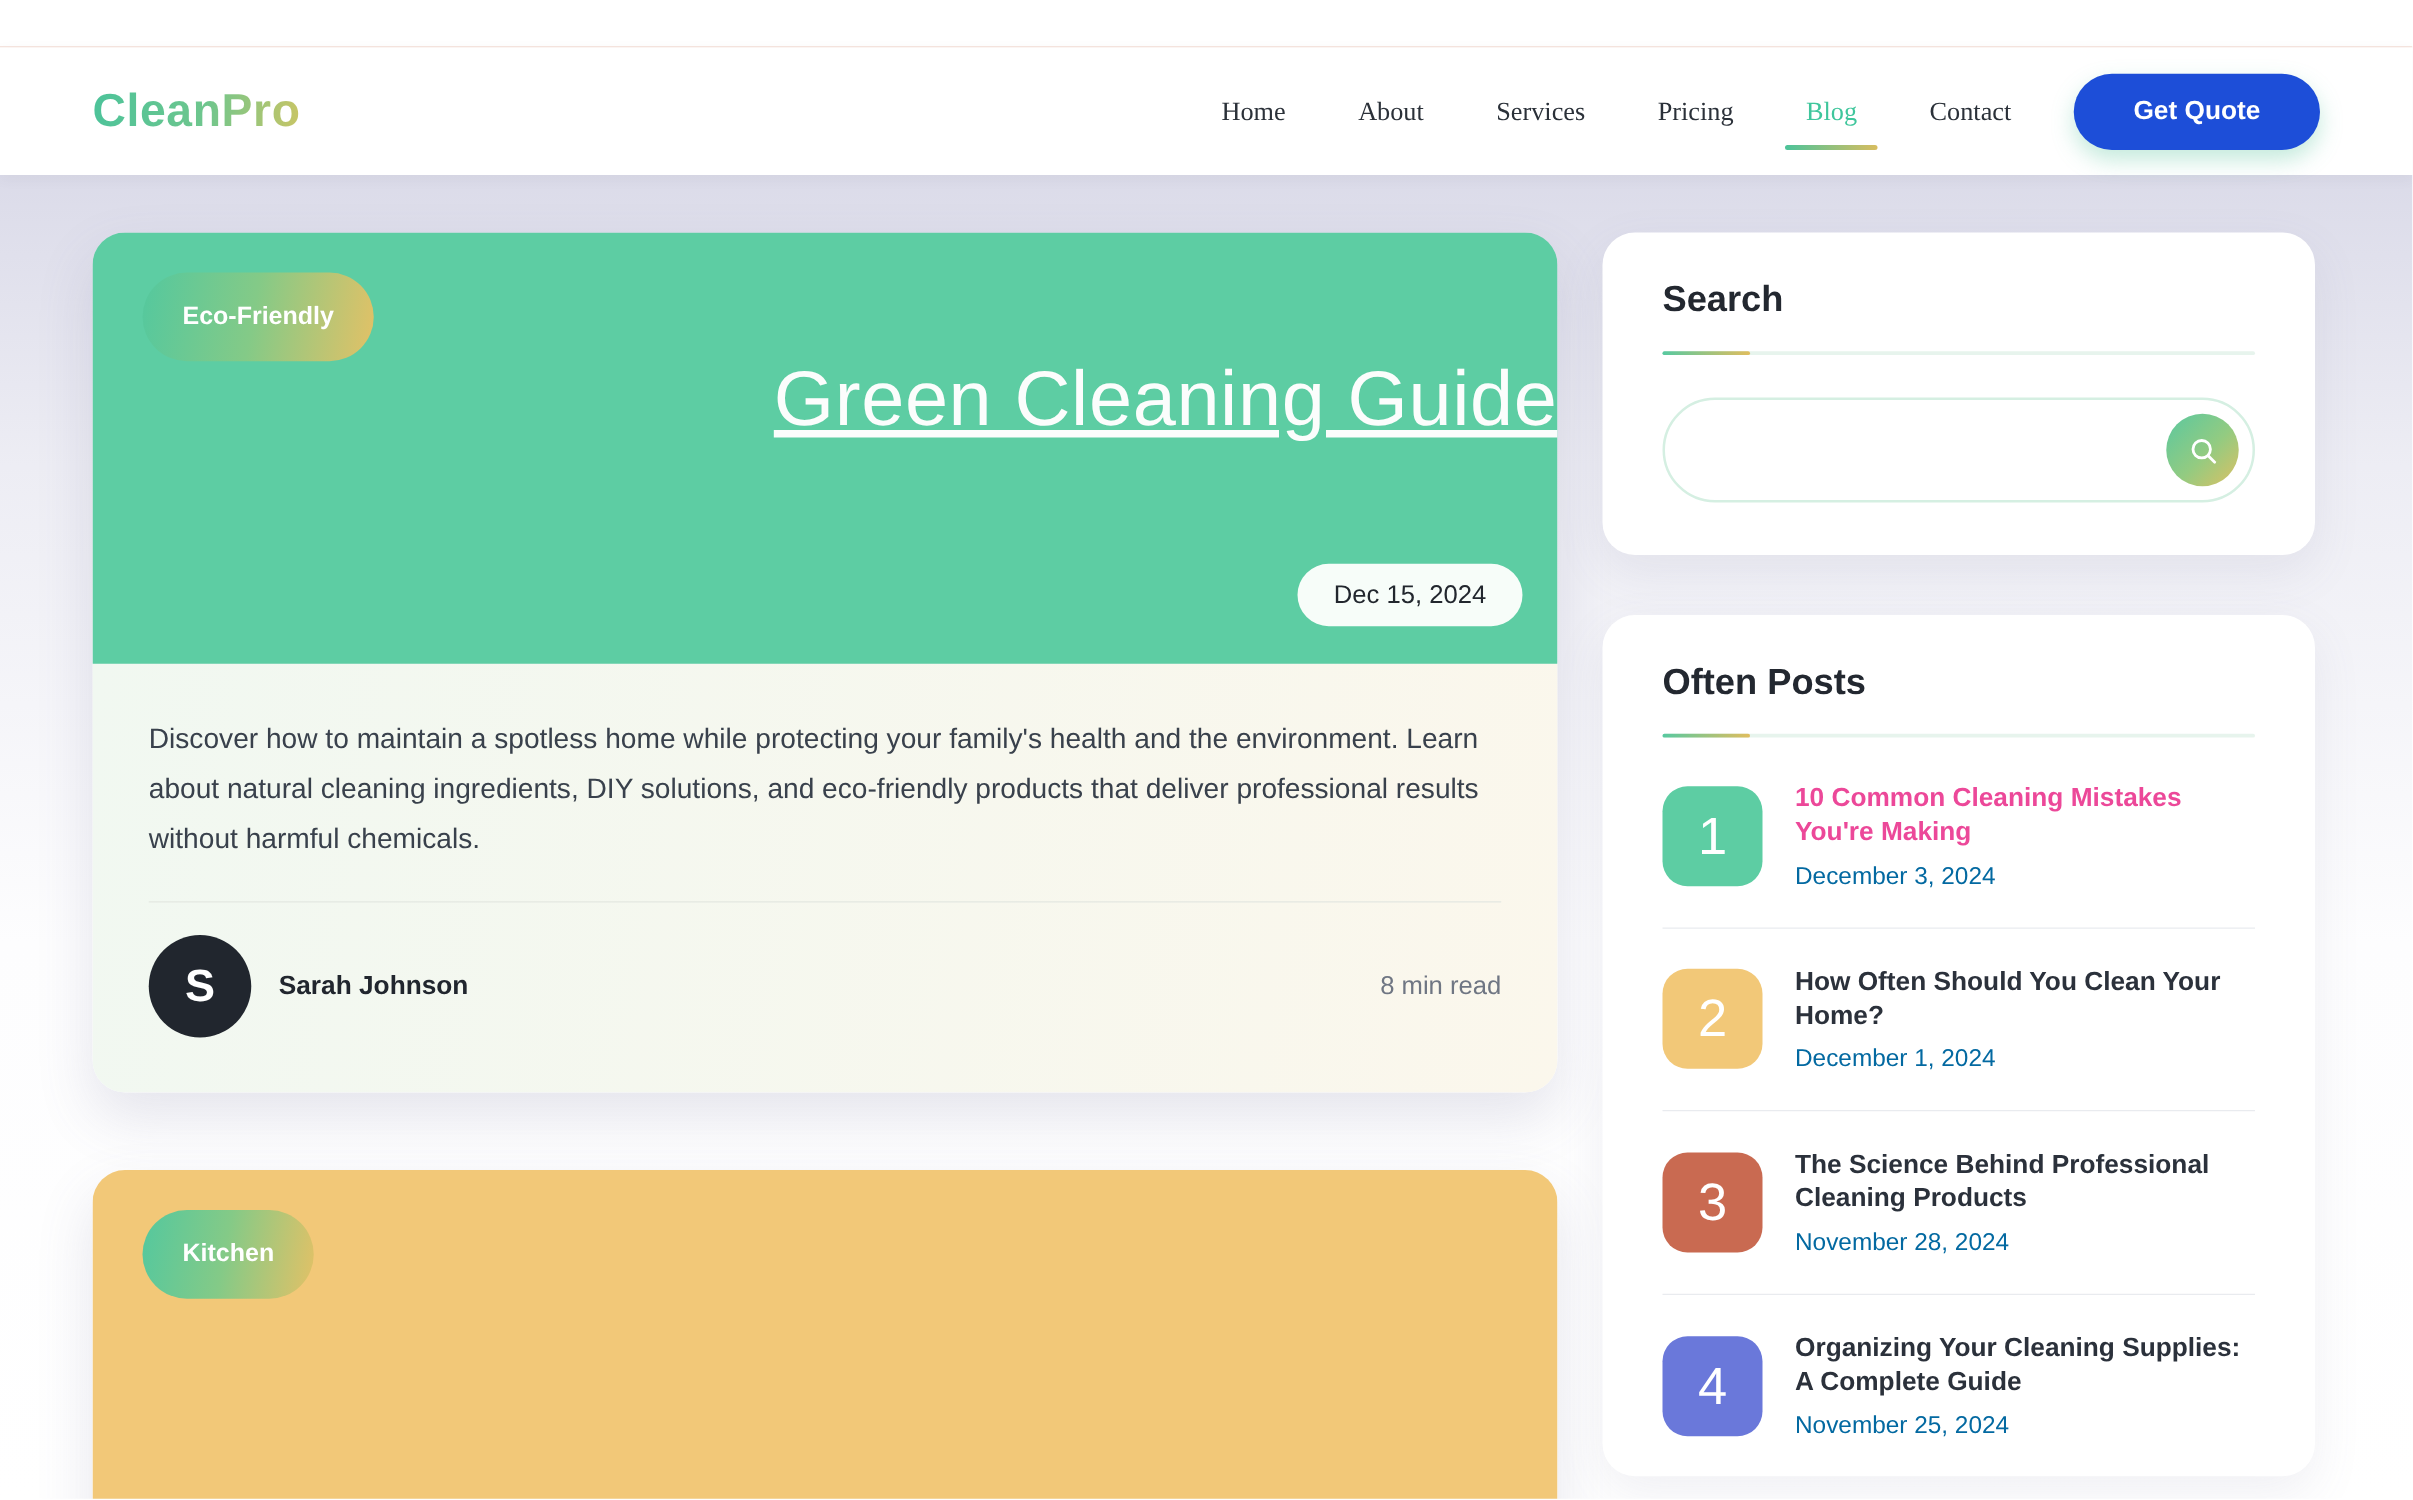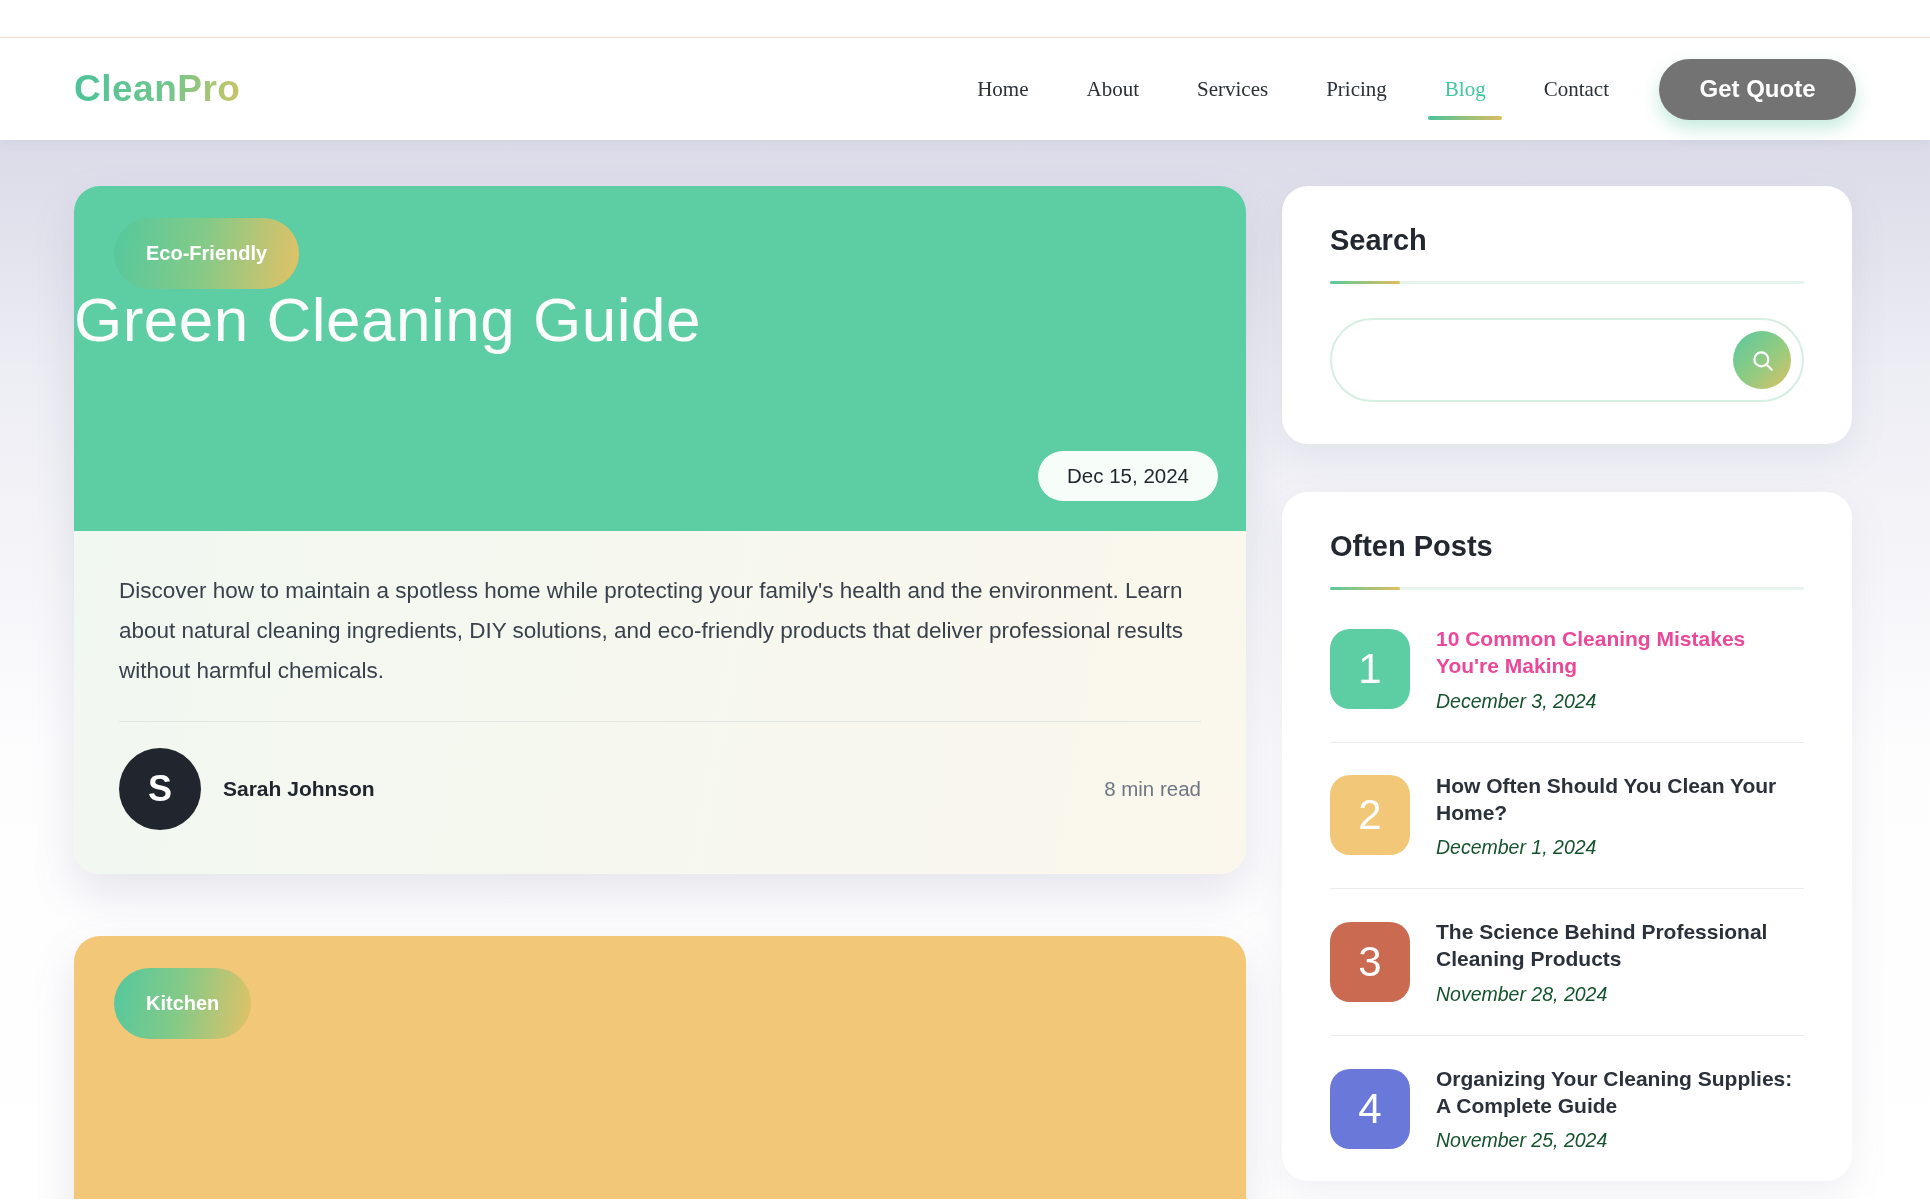--- a/index.html
+++ b/index.html
@@ -13,38 +13,38 @@
   .logo { font-size:37px; font-weight:bold; letter-spacing:.5px;
     background:linear-gradient(95deg,#4cc39a 0%,#6fc68d 55%,#c9c565 100%);
     -webkit-background-clip:text; background-clip:text; color:transparent; }
   .nav { margin-left:auto; display:flex; align-items:center; gap:58px; }
   .nav a { text-decoration:none; color:#2b3139; font-size:21px; font-weight:500; position:relative;font-family:Liberation Serif, serif; }
   .nav a.active { color:#3fc69c; }
   .nav a.active::after { content:""; position:absolute; left:50%; transform:translateX(-50%);
     bottom:-18px; width:74px; height:4px; border-radius:2px;
     background:linear-gradient(90deg,#4cc39a 0%,#d8bd5f 100%); }
   .cta-btn { margin-left:50px; width:197px; height:61px; border:none; border-radius:31px;
-    background:#737373; color:#fff; font-size:24px; font-weight:bold; cursor:pointer;
+    background:#1d4ed8; color:#fff; font-size:21px; font-weight:bold; cursor:pointer;
     font-family:inherit; box-shadow:0 8px 18px rgba(85,196,155,.35); }
 
   
   .page-body { height:1059px; overflow:hidden; padding:46px 74px 0;
     background:linear-gradient(180deg,#dbdbe9 0%,#ededf4 22%,#fdfdfe 58%,#ffffff 100%);
     display:flex; gap:36px; align-items:flex-start; }
   .main-col { flex:0 0 1172px; }
   .side-col { flex:0 0 570px; }
 
   
   .card { border-radius:26px; overflow:hidden; box-shadow:0 20px 45px rgba(100,100,140,.16); }
   .hero { height:345px; background:#5dcda3; position:relative; }
   .badge { position:absolute; left:40px; top:32px; padding:24px 32px; border-radius:999px;
     color:#fff; font-size:20px; font-weight:bold;
     background:linear-gradient(100deg,#54c89e 0%,#84ca87 48%,#e3c166 100%); }
-  .hero-title { position:absolute; left:0; right:0; top:98px; text-align:left;
-    color:#fbfdfc; font-size:62px; font-weight:500; letter-spacing:.5px; }
+  .hero-title { position:absolute; left:0; right:0; top:98px; text-align:right;
+    color:#fbfdfc; font-size:62px; font-weight:500; letter-spacing:.5px;text-decoration:underline; }
   .date-pill { position:absolute; right:28px; bottom:30px; padding:13px 29px; border-radius:999px;
     background:#f7fdf9; color:#22272e; font-size:20.5px; }
   .card-body { background:linear-gradient(100deg,#f1f8f1 0%,#fbf7ec 100%); padding:40px 45px 44px; }
   .post-title { font-size:30.5px; font-weight:bold; color:#232830; line-height:1.32;
     max-width:1070px; margin-bottom:20px; }
   .post-excerpt { font-size:22.5px; color:#39414c; line-height:1.78; max-width:1085px; margin-bottom:30px; }
   .divider { border:none; border-top:1px solid #e3e7e1; margin-bottom:26px; }
   .author-row { display:flex; align-items:center; }
   .avatar { width:82px; height:82px; border-radius:50%; background:#21262e; color:#fff;
     font-size:36px; font-weight:bold; display:flex; align-items:center; justify-content:center; }
@@ -72,21 +72,21 @@
 
   .recent-card { margin-top:48px; padding-bottom:0; }
   .recent-list { margin-top:6px; }
   .recent-item { display:flex; align-items:center; gap:26px; padding:29px 0; border-bottom:1px solid #e9ebef; }
   .recent-item:last-child { border-bottom:none; }
   .num-box { flex:0 0 80px; height:80px; border-radius:20px; color:#fff; font-size:42px; font-weight:500;
     display:flex; align-items:center; justify-content:center; }
   .recent-info { flex:1; }
   .recent-title { font-size:21px; font-weight:bold; color:#2b313b; line-height:1.3; cursor:pointer; }
   .recent-title.highlight { color:#ec4899; }
-  .recent-date { margin-top:10px; font-size:19.5px; color:#14532d;font-style:italic; }
+  .recent-date { margin-top:10px; font-size:19.5px; color:#0369a1; }
 </style>
 </head>
 <body>
 
 <div class="top-strip"></div>
 
 <header class="header">
   <div class="logo">CleanPro</div>
   <nav class="nav">
     <a href="#">Home</a>

